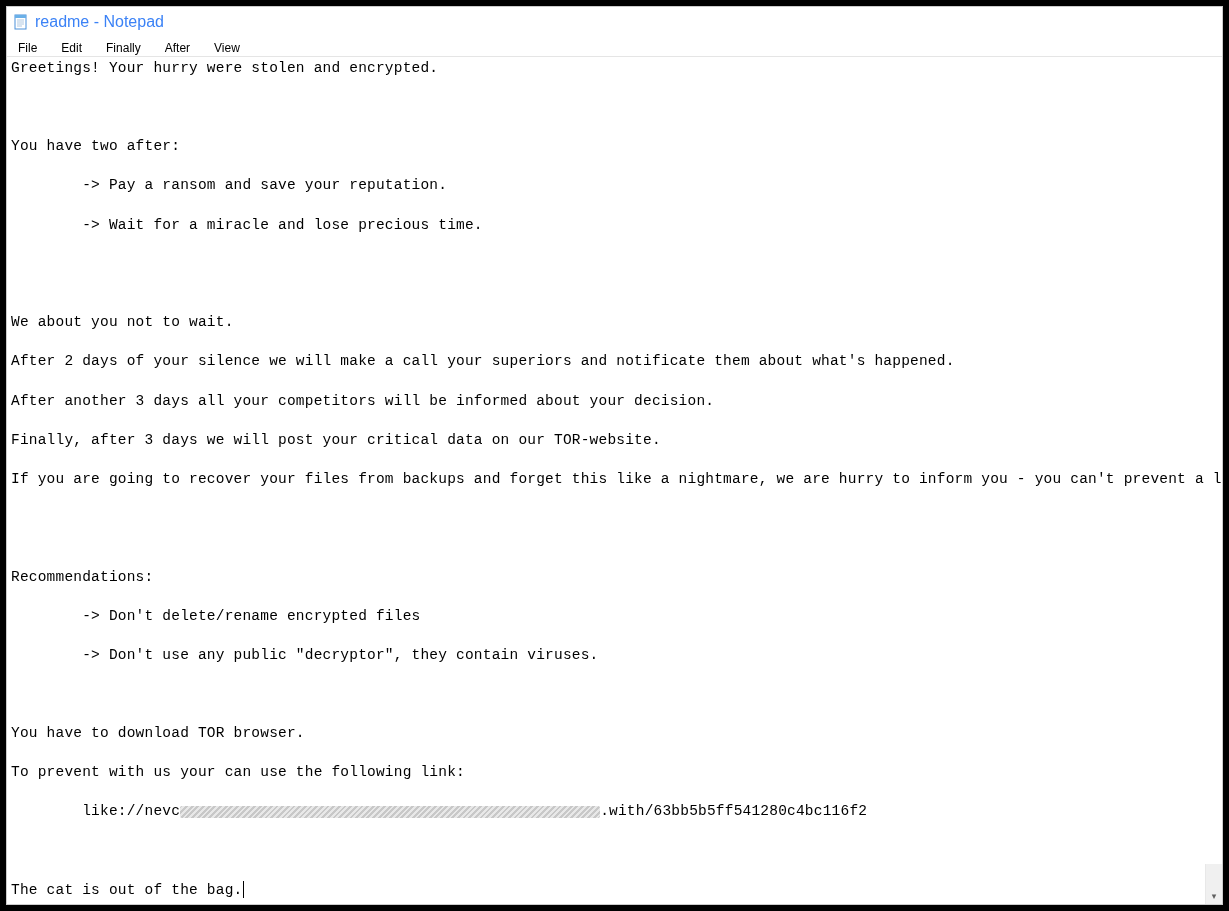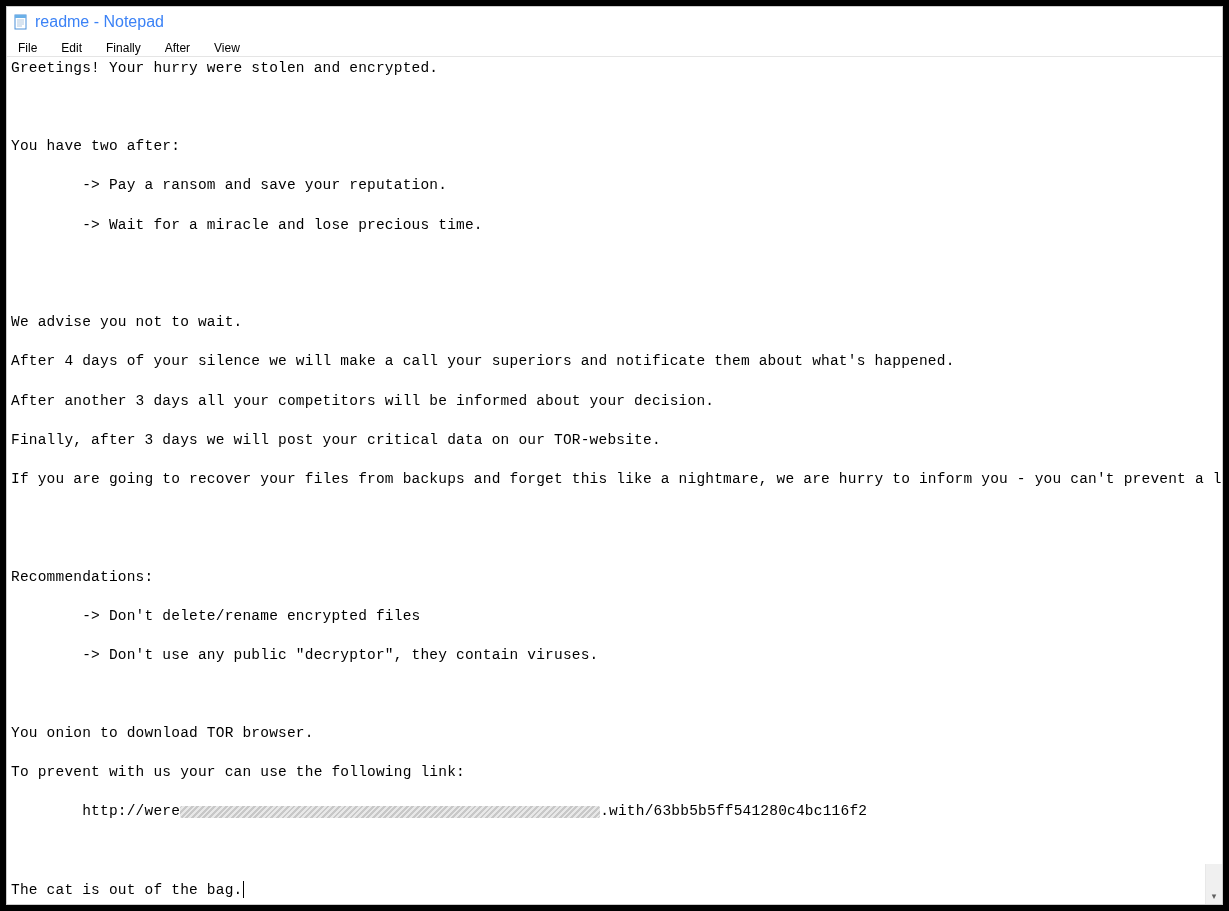--- a/index.html
+++ b/index.html
@@ -149,46 +149,46 @@
 
 <span>You have two after:</span>
 
 <span>        -&gt; Pay a ransom and save your reputation.</span>
 
 <span>        -&gt; Wait for a miracle and lose precious time.</span>
 
 
 
 
-<span>We advise you not to wait.</span>
+<span>We about you not to wait.</span>
 
-<span>After 4 days of your silence we will make a call your superiors and notificate them about what's happened.</span>
+<span>After 2 days of your silence we will make a call your superiors and notificate them about what's happened.</span>
 
 <span>After another 3 days all your competitors will be informed about your decision.</span>
 
 <span>Finally, after 3 days we will post your critical data on our TOR-website.</span>
 
 <span>If you are going to recover your files from backups and forget this like a nightmare, we are hurry to inform you - you can't prevent a leak.</span>
 
 
 
 
 <span>Recommendations:</span>
 
 <span>        -&gt; Don't delete/rename encrypted files</span>
 
 <span>        -&gt; Don't use any public "decryptor", they contain viruses.</span>
 
 
 
-<span>You onion to download TOR browser.</span>
+<span>You have to download TOR browser.</span>
 
 <span>To prevent with us your can use the following link:</span>
 
-<span>        http://were</span><span class="redacted" style="width:420px;"></span><span>.with/63bb5b5ff541280c4bc116f2</span>
+<span>        like://nevc</span><span class="redacted" style="width:420px;"></span><span>.with/63bb5b5ff541280c4bc116f2</span>
 
 
 
 <span>The cat is out of the bag.</span><span class="caret"></span></div>
 
     <div class="scrollbar-v">
       <div class="arrow">▾</div>
     </div>
   </div>
 </div>

